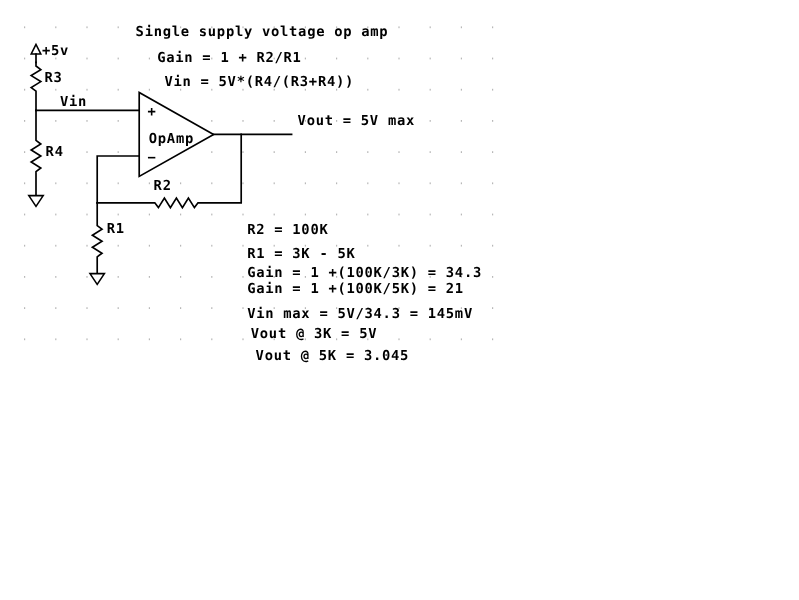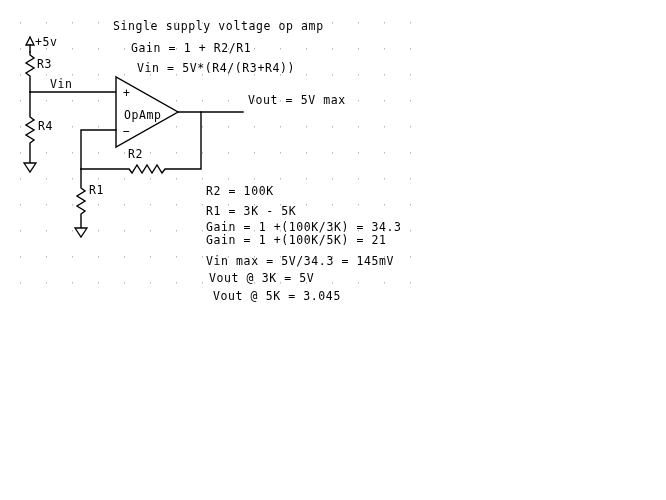--- a/index.html
+++ b/index.html
@@ -1,16 +1,16 @@
 <!DOCTYPE html>
 <html><head>
 <meta charset="utf-8">
 <style>
   html, body { margin: 0; padding: 0; background: #ffffff; }
-  #canvas { position: relative; width: 666px; height: 500px; background: #ffffff; overflow: hidden; }
+  #canvas { position: relative; width: 666px; height: 500px; background: #ffffff; overflow: hidden; font-weight: bold; }
   #canvas svg { position: absolute; left: 0; top: 0; }
   .t { font-family: "DejaVu Sans Mono", "Liberation Mono", monospace; font-size: 11.5px; fill: #000; letter-spacing: 0.6px; }
   .w { stroke: #000; stroke-width: 1.4; fill: none; stroke-linecap: square; }
   .dot { fill: #b8b8b8; }
 </style>
 </head>
 <body>
 
 <div id="canvas">
   <svg width="666" height="500" viewBox="0 0 666 500" xmlns="http://www.w3.org/2000/svg">

